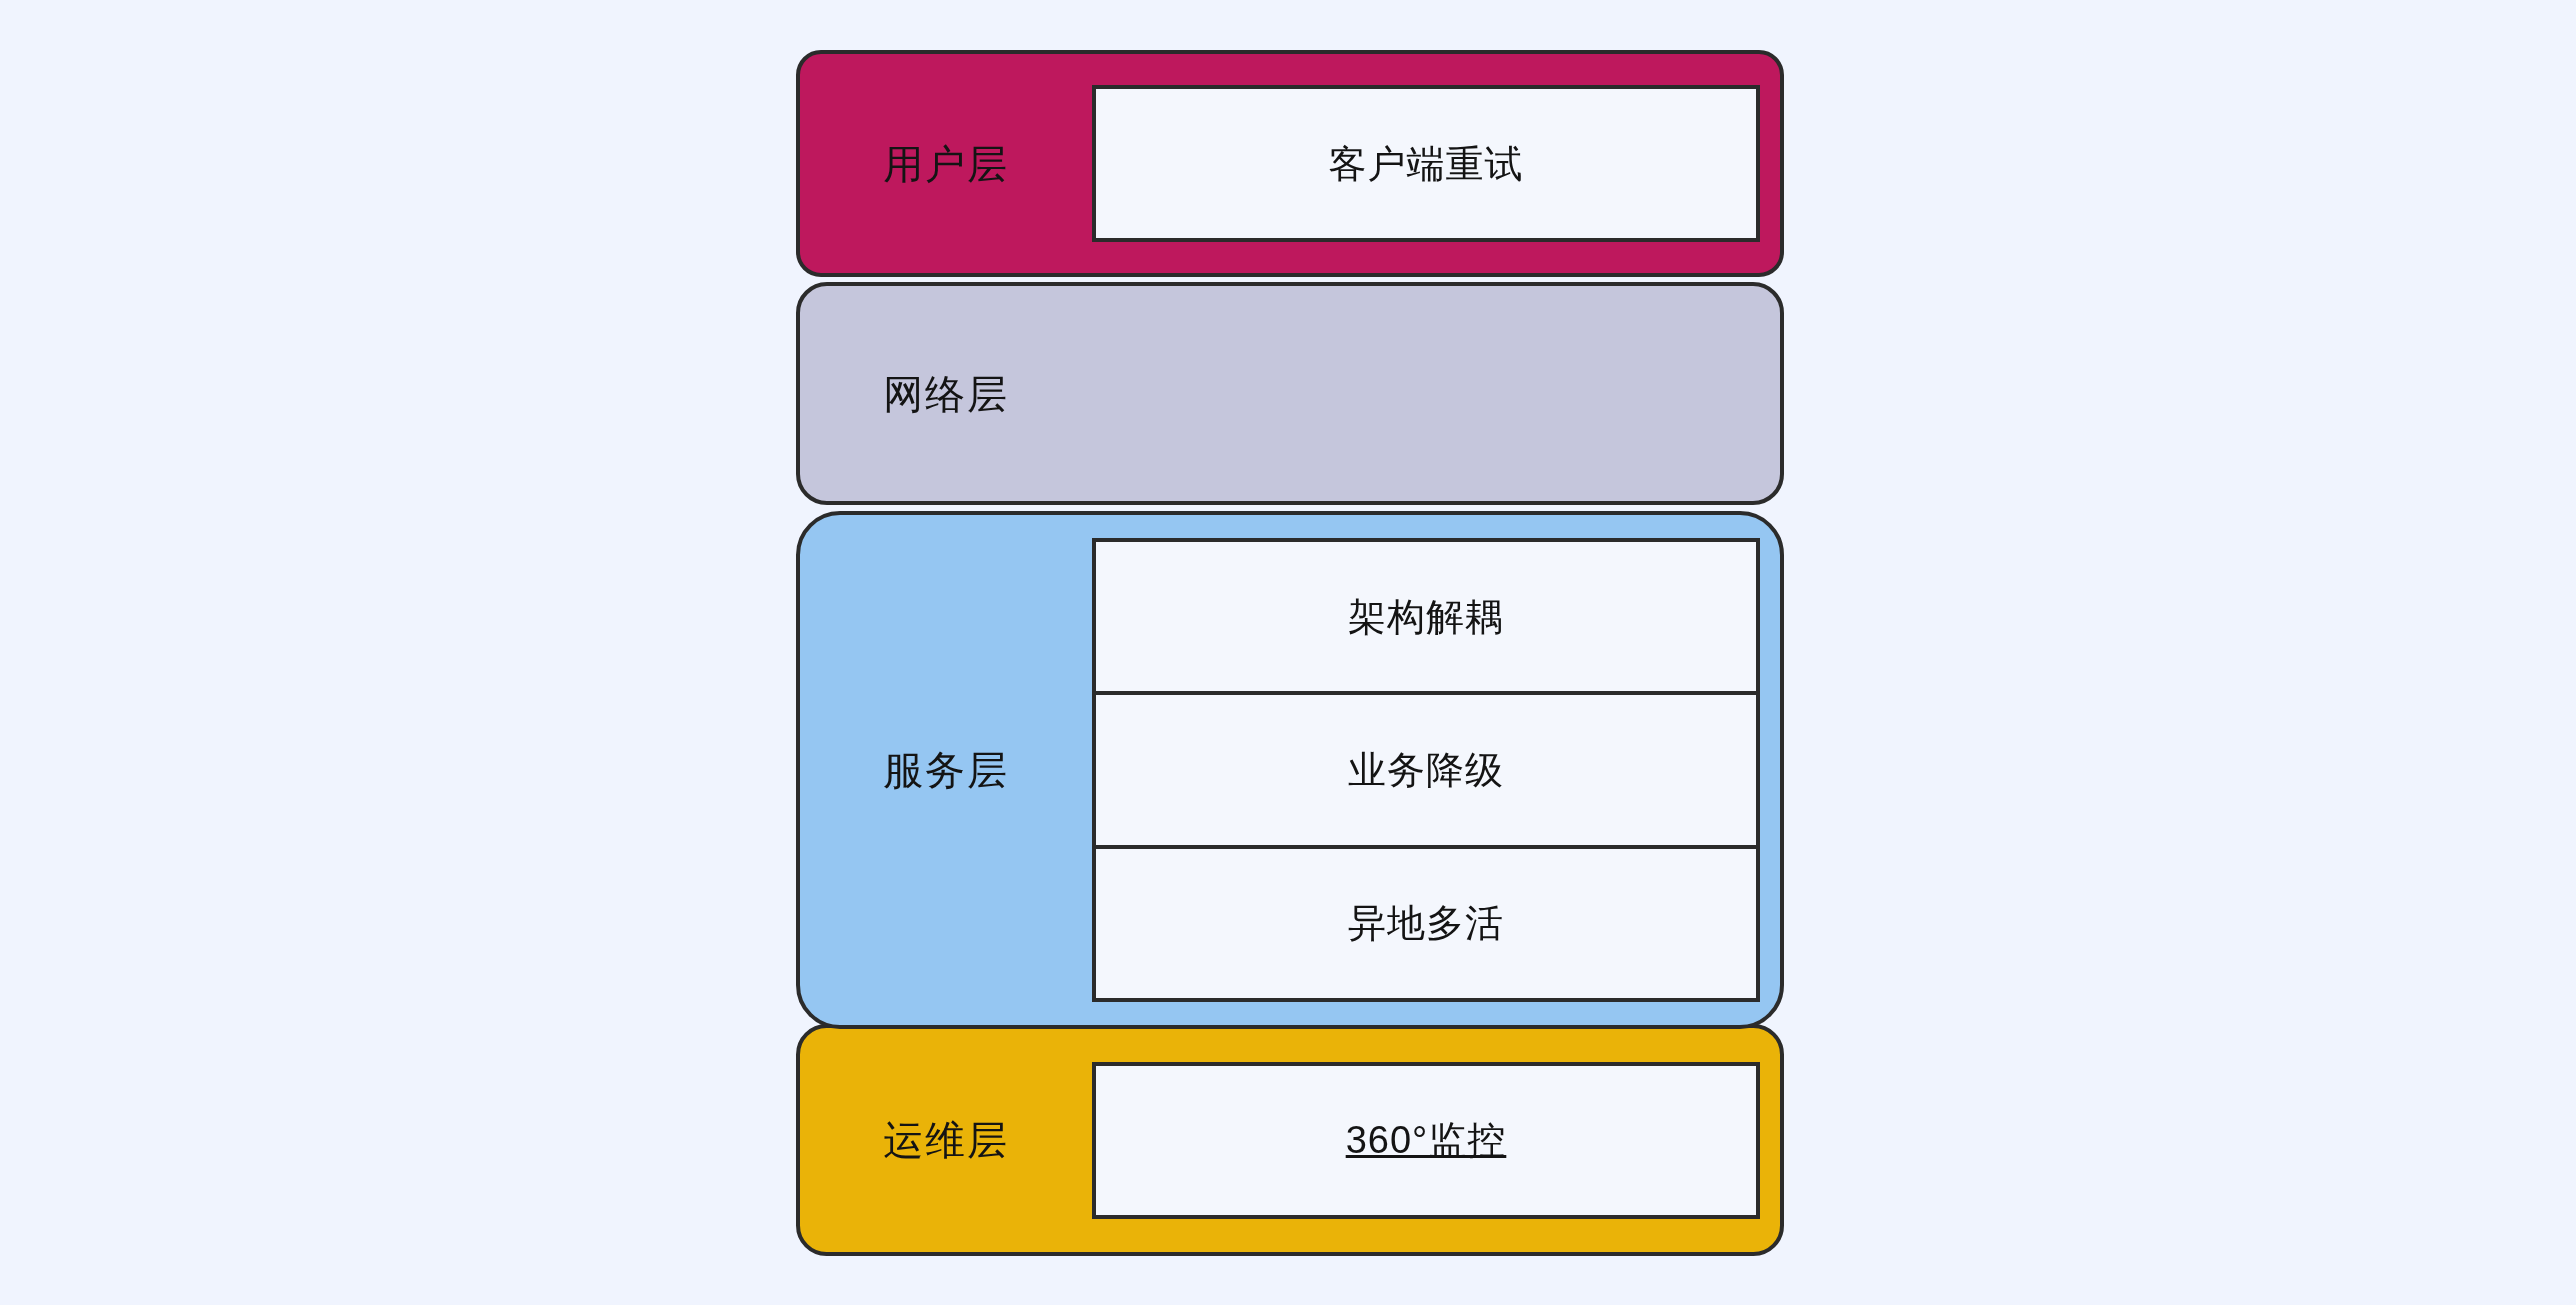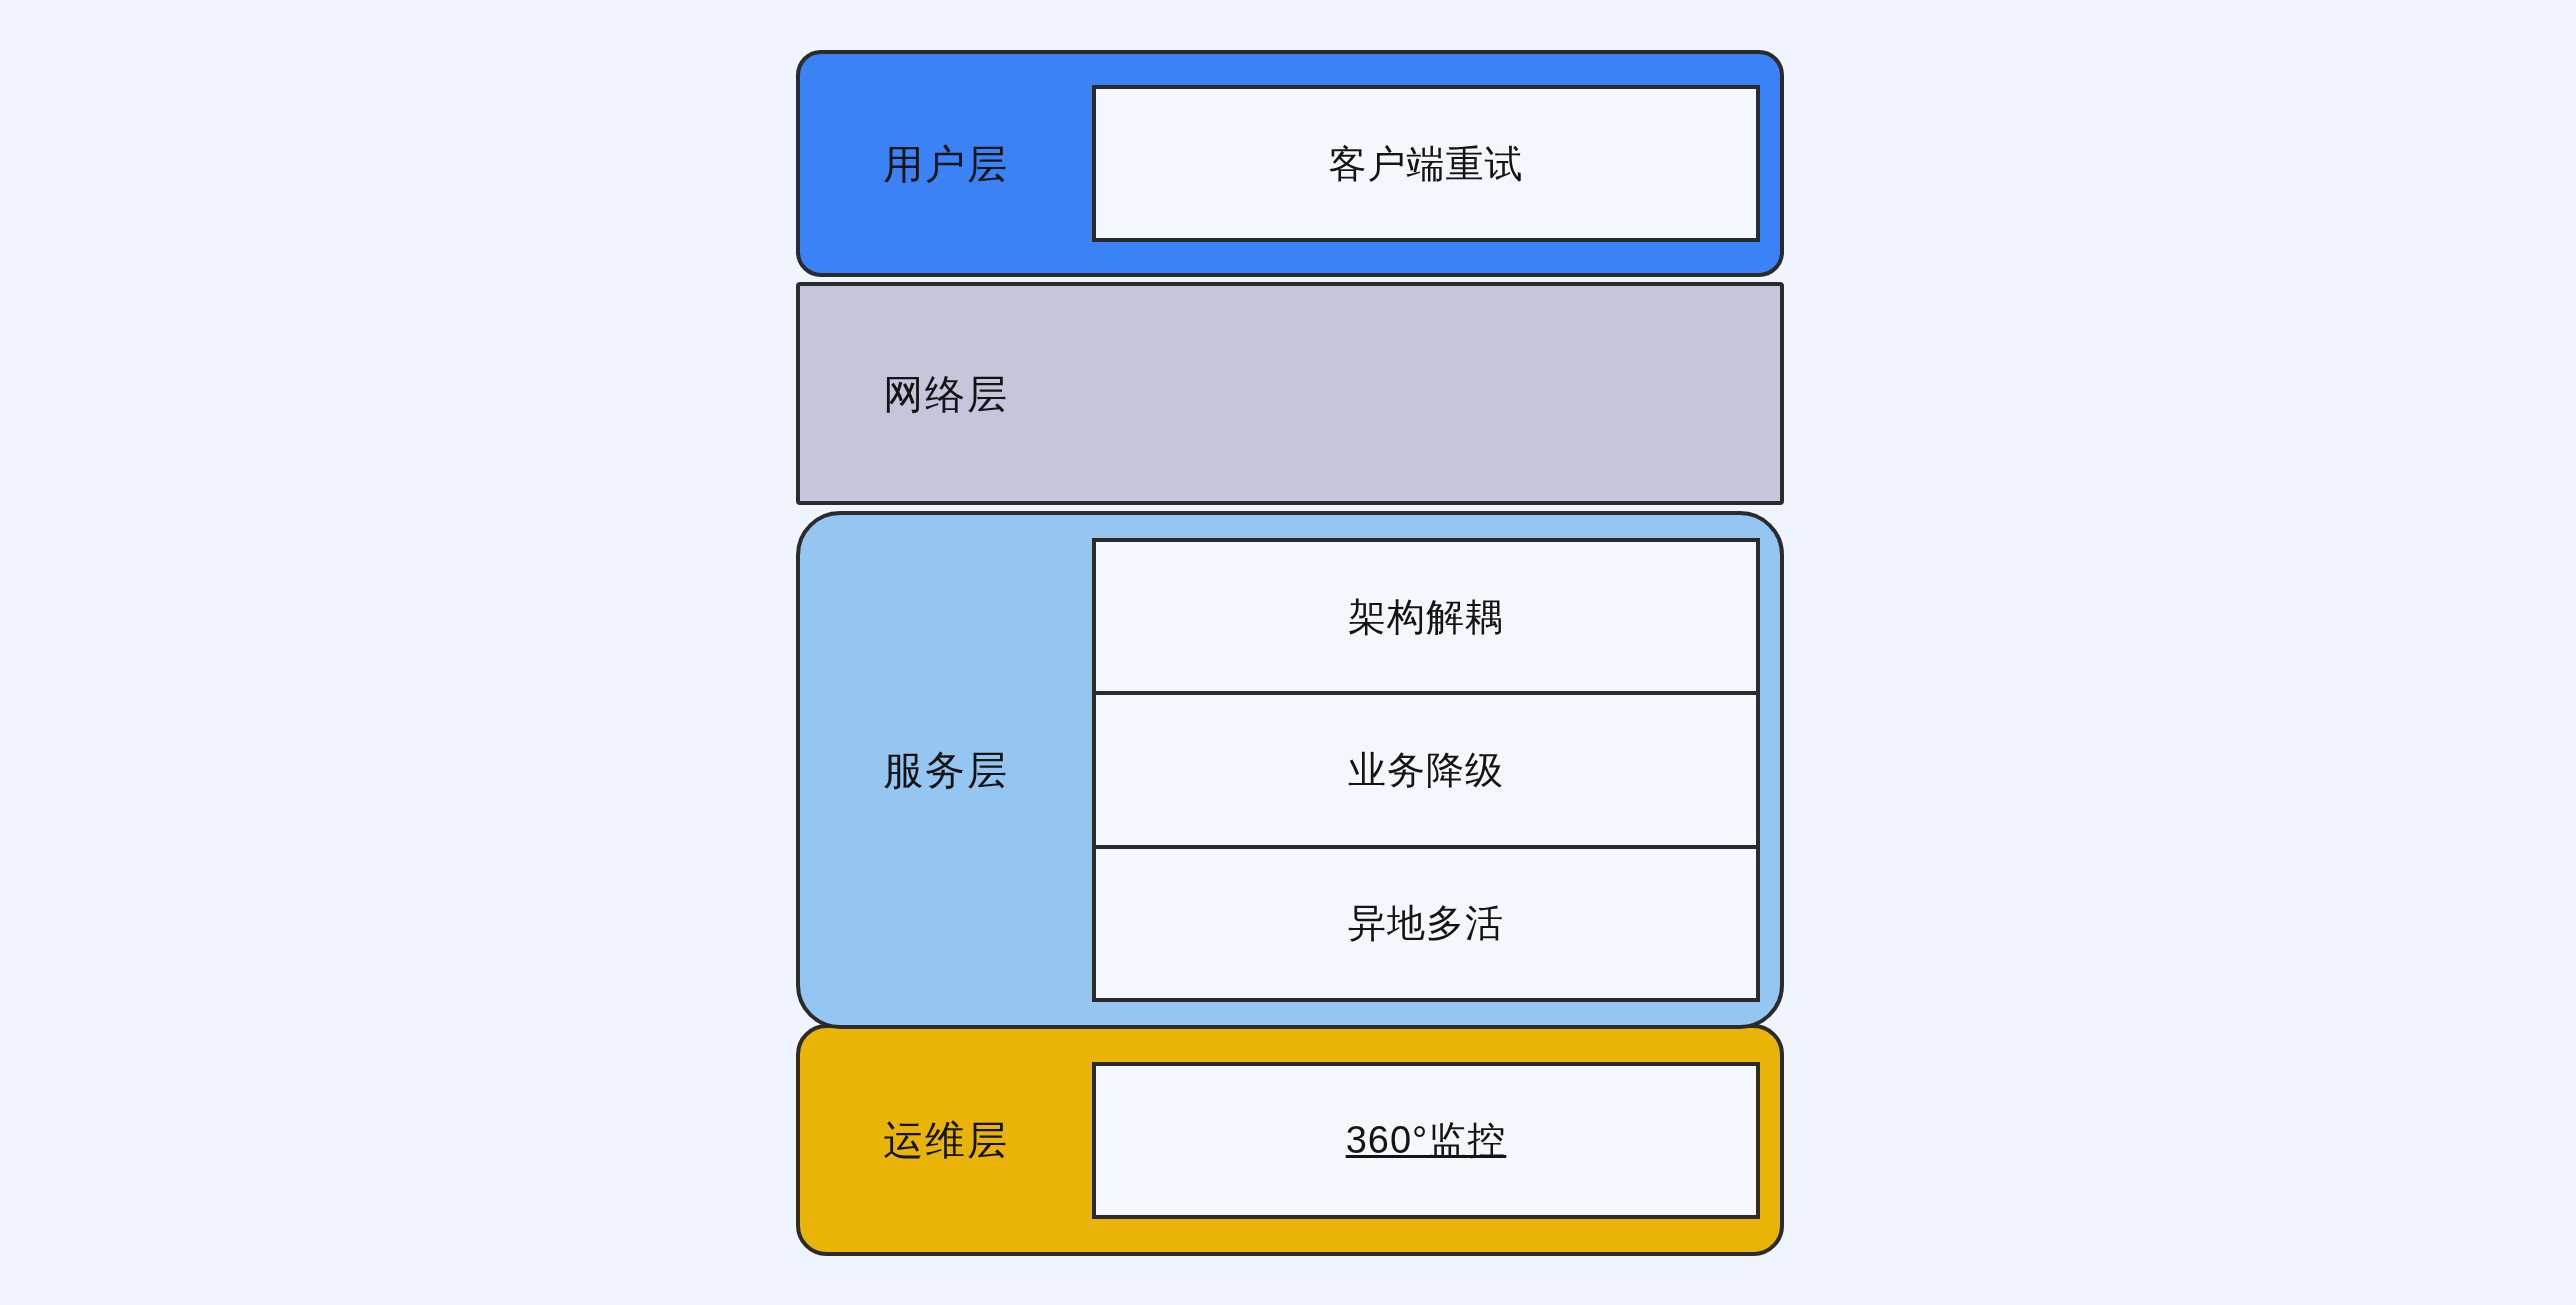--- a/index.html
+++ b/index.html
@@ -74,35 +74,35 @@
   .item-box:first-child {
     border-top: none;
   }
 
   
   #layer-user {
     left: 796px;
     top: 50px;
     width: 988px;
     height: 227px;
-    background: #3b82f6;
+    background: #be185d;
     border-radius: 25px;
     z-index: 4;
   }
   #layer-user .item-stack { height: 157px; }
   #layer-user .item-box { height: 100%; }
 
   
   #layer-network {
     left: 796px;
     top: 282px;
     width: 988px;
     height: 223px;
     background: #c5c6dc;
-    border-radius: 4px;
+    border-radius: 31px;
     z-index: 3;
   }
   #layer-network .item-stack { height: 153px; }
   #layer-network .item-box { height: 100%; }
 
   
   #layer-service {
     left: 796px;
     top: 511px;
     width: 988px;

